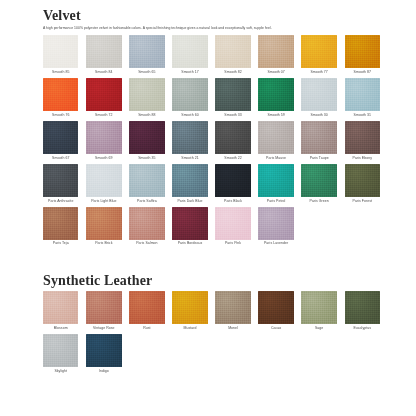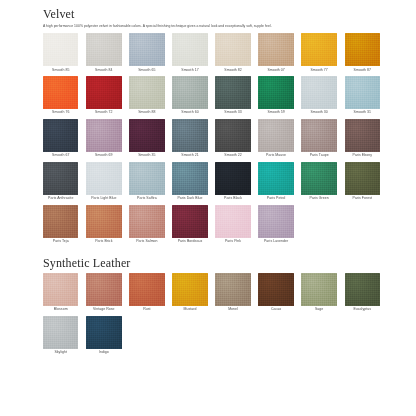--- a/index.html
+++ b/index.html
@@ -16,22 +16,22 @@
   }
   .page {
     position: relative;
     width: 416px;
     height: 416px;
     box-sizing: border-box;
     padding: 8px 36px 0 43px;
   }
   .section-title {
     font-family: "Liberation Serif", serif;
-    font-weight: normal;
-    font-size: 12px;
+    font-weight: bold;
+    font-size: 14px;
     letter-spacing: 0.15px;
     color: #2b2b2b;
     margin: 0 0 2.5px 0;
     line-height: 1.1;
   }
   .section-desc {
     font-size: 3.4px;
     line-height: 1.25;
     color: #4a4a4a;
     margin: 0 0 5px 0;
@@ -69,21 +69,21 @@
   .swatch-label {
     font-size: 3.5px;
     color: #4f4f4f;
     text-align: center;
     margin-top: 2.6px;
     line-height: 1.1;
     letter-spacing: 0.05px;
     white-space: nowrap;
   }
   .section-velvet { margin-bottom: 0; }
-  .section-leather { margin-top: 13px; }
+  .section-leather { margin-top: 27px; }
 </style>
 </head>
 <body>
 
 <div class="page">
 
   <section class="section-velvet">
     <h2 class="section-title">Velvet</h2>
     <p class="section-desc">A high performance 100% polyester velvet in fashionable colors. A special finishing technique gives a natural look and exceptionally soft, supple feel.</p>
     <div class="swatch-grid" id="grid-velvet">

